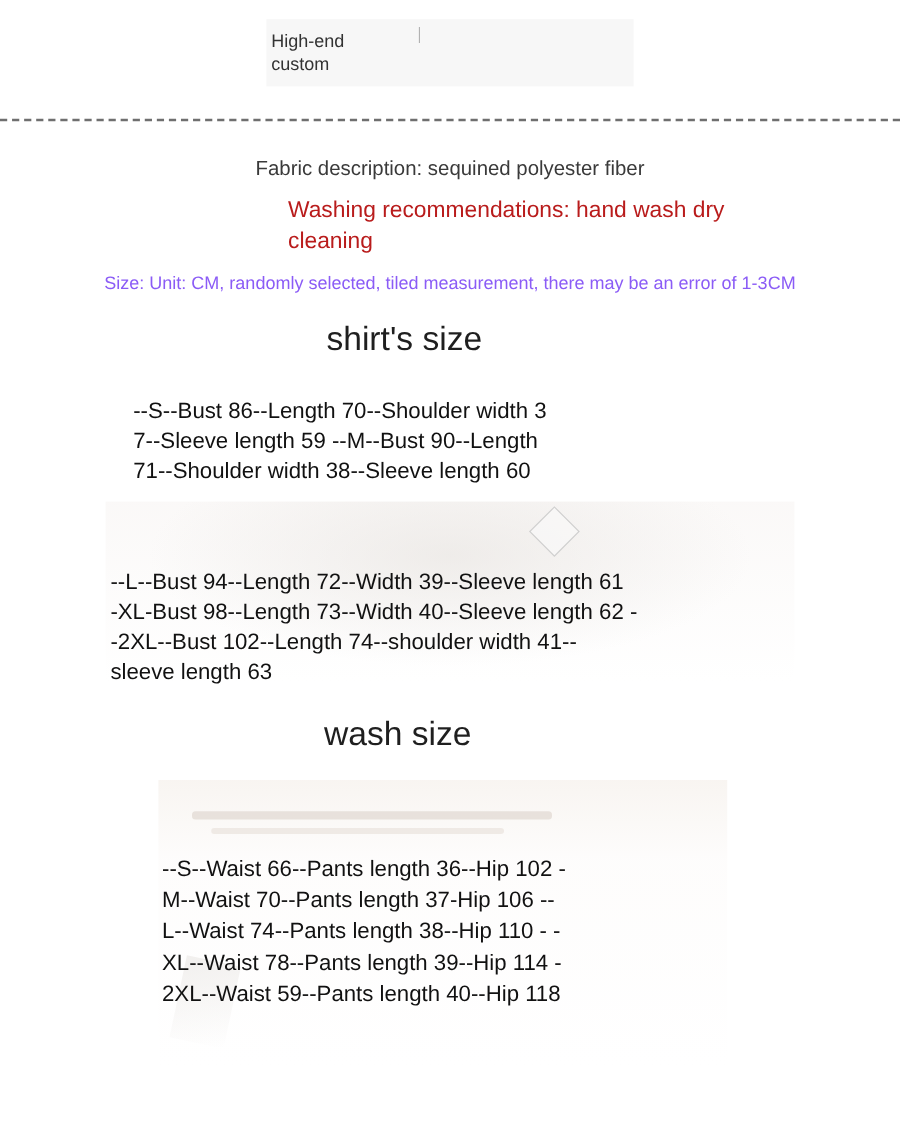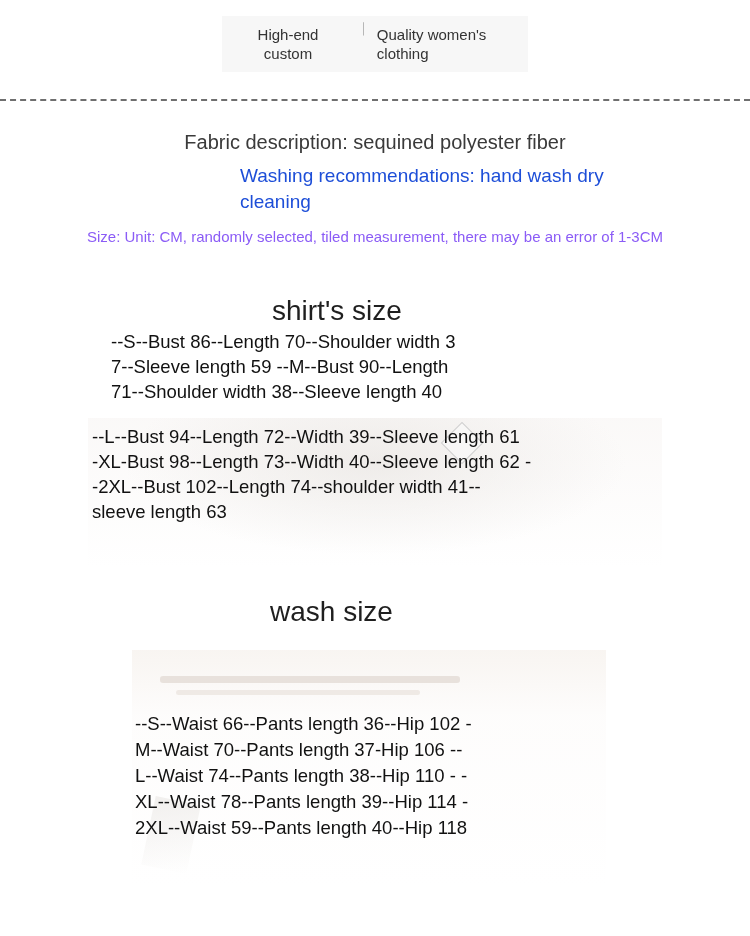--- a/index.html
+++ b/index.html
@@ -41,22 +41,21 @@
     align-items: center;
     justify-content: flex-start;
   }
   .banner-text {
     font-size: 15px;
     color: #333333;
     line-height: 19px;
     width: 96px;
   }
   .banner-left {
-    margin-left: 18px;
-    text-align: center;
+    margin-left: 4px;
   }
   .banner-divider {
     margin-left: 24px;
     margin-right: 10px;
     font-size: 12px;
     color: #9a9a9a;
     align-self: flex-start;
     margin-top: 6px;
   }
   .banner-right {
@@ -73,31 +72,31 @@
     border-top: 2px dashed #6f6f6f;
   }
 
   
   .fabric-line {
     position: absolute;
     left: 0;
     top: 131px;
     width: 750px;
     text-align: center;
-    font-size: 20px;
+    font-size: 17px;
     color: #3a3a3a;
   }
 
   .washing-line {
     position: absolute;
     left: 240px;
     top: 163px;
     width: 380px;
     font-size: 19px;
-    color: #1d4ed8;
+    color: #b91c1c;
     line-height: 26px;
   }
 
   .size-note {
     position: absolute;
     left: 0;
     top: 228px;
     width: 750px;
     text-align: center;
     font-size: 15px;
@@ -107,21 +106,20 @@
   
   .section-title {
     position: absolute;
     font-size: 28px;
     color: #1f1f1f;
     font-weight: 400;
   }
   .title-shirt {
     left: 272px;
     top: 267px;
-    margin-top: 28px;
   }
   .title-skirt {
     left: 270px;
     top: 596px;
   }
 
   
   .meas {
     position: absolute;
     font-size: 18.5px;
@@ -129,21 +127,21 @@
     color: #111111;
     white-space: pre-wrap;
   }
   .shirt-a {
     left: 111px;
     top: 329px;
     width: 560px;
   }
   .shirt-b {
     left: 92px;
-    top: 424px;
+    top: 472px;
     width: 590px;
   }
   .skirt-a {
     left: 135px;
     top: 711px;
     width: 540px;
     line-height: 26px;
   }
 
   
@@ -208,37 +206,36 @@
 </style>
 </head>
 <body>
 
 <div class="page">
 
   <div class="top-banner">
     <div class="banner-inner">
       <div class="banner-text banner-left">High-end custom</div>
       <div class="banner-divider">⏐</div>
-      <div class="banner-text banner-right">Quality women's clothing</div>
     </div>
   </div>
 
   <div class="dashed-rule"></div>
 
   <div class="fabric-line">Fabric description: sequined polyester fiber</div>
 
   <div class="washing-line">Washing recommendations: hand wash dry cleaning</div>
 
   <div class="size-note">Size: Unit: CM, randomly selected, tiled measurement, there may be an error of 1-3CM</div>
 
   <div class="section-title title-shirt">shirt's size</div>
 
   <div class="meas shirt-a">--S--Bust 86--Length 70--Shoulder width 3
 7--Sleeve length 59 --M--Bust 90--Length
-71--Shoulder width 38--Sleeve length 40</div>
+71--Shoulder width 38--Sleeve length 60</div>
 
   <div class="photo-ghost ghost-shirt"></div>
   <div class="ghost-diamond"></div>
 
   <div class="meas shirt-b">--L--Bust 94--Length 72--Width 39--Sleeve length 61
 -XL-Bust 98--Length 73--Width 40--Sleeve length 62 -
 -2XL--Bust 102--Length 74--shoulder width 41--
 sleeve length 63</div>
 
   <div class="section-title title-skirt">wash size</div>

